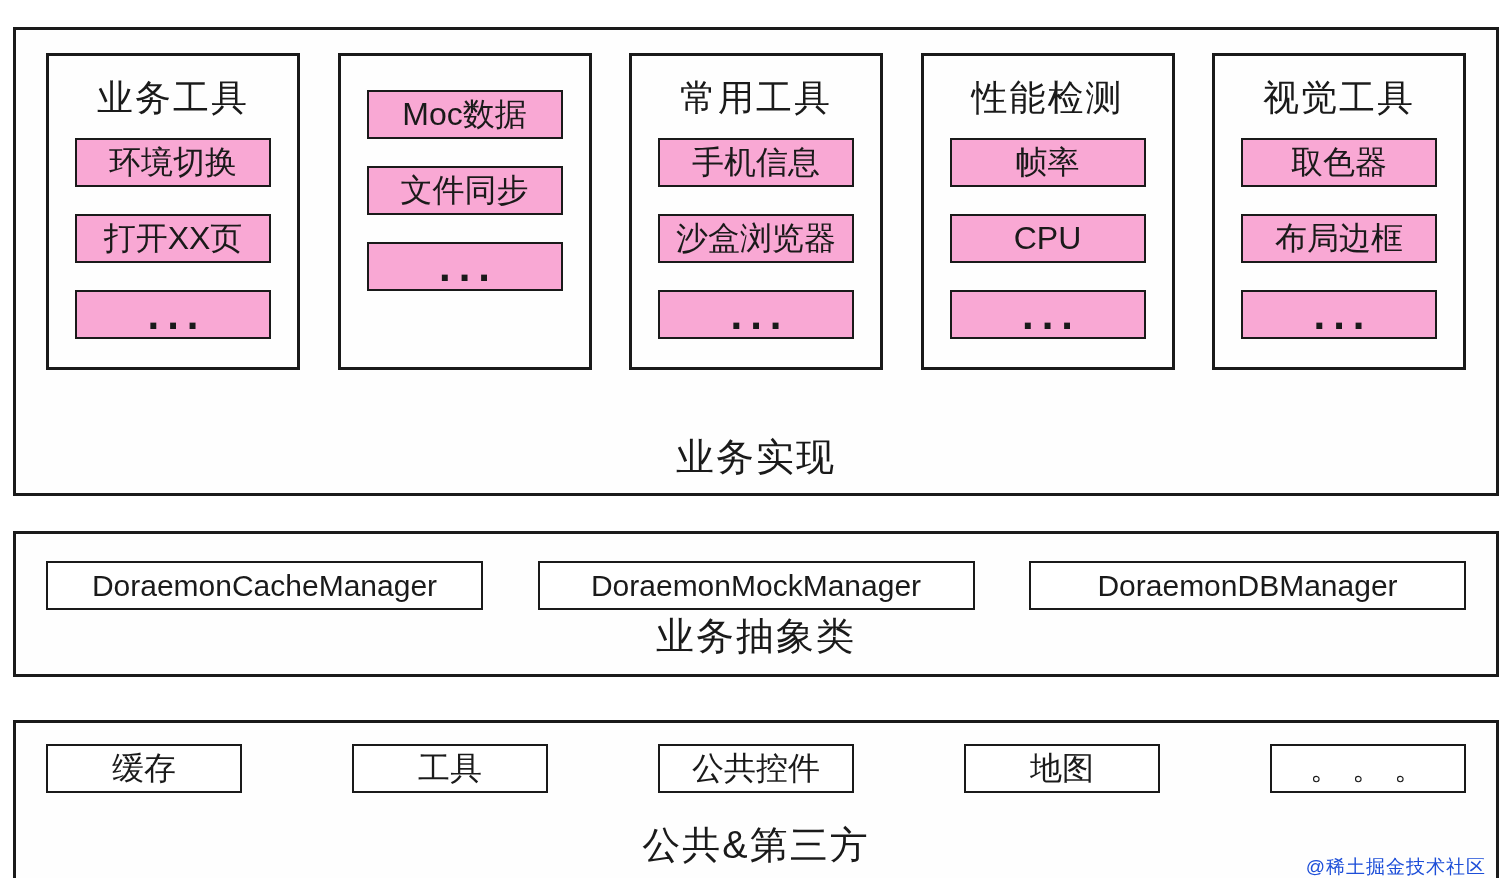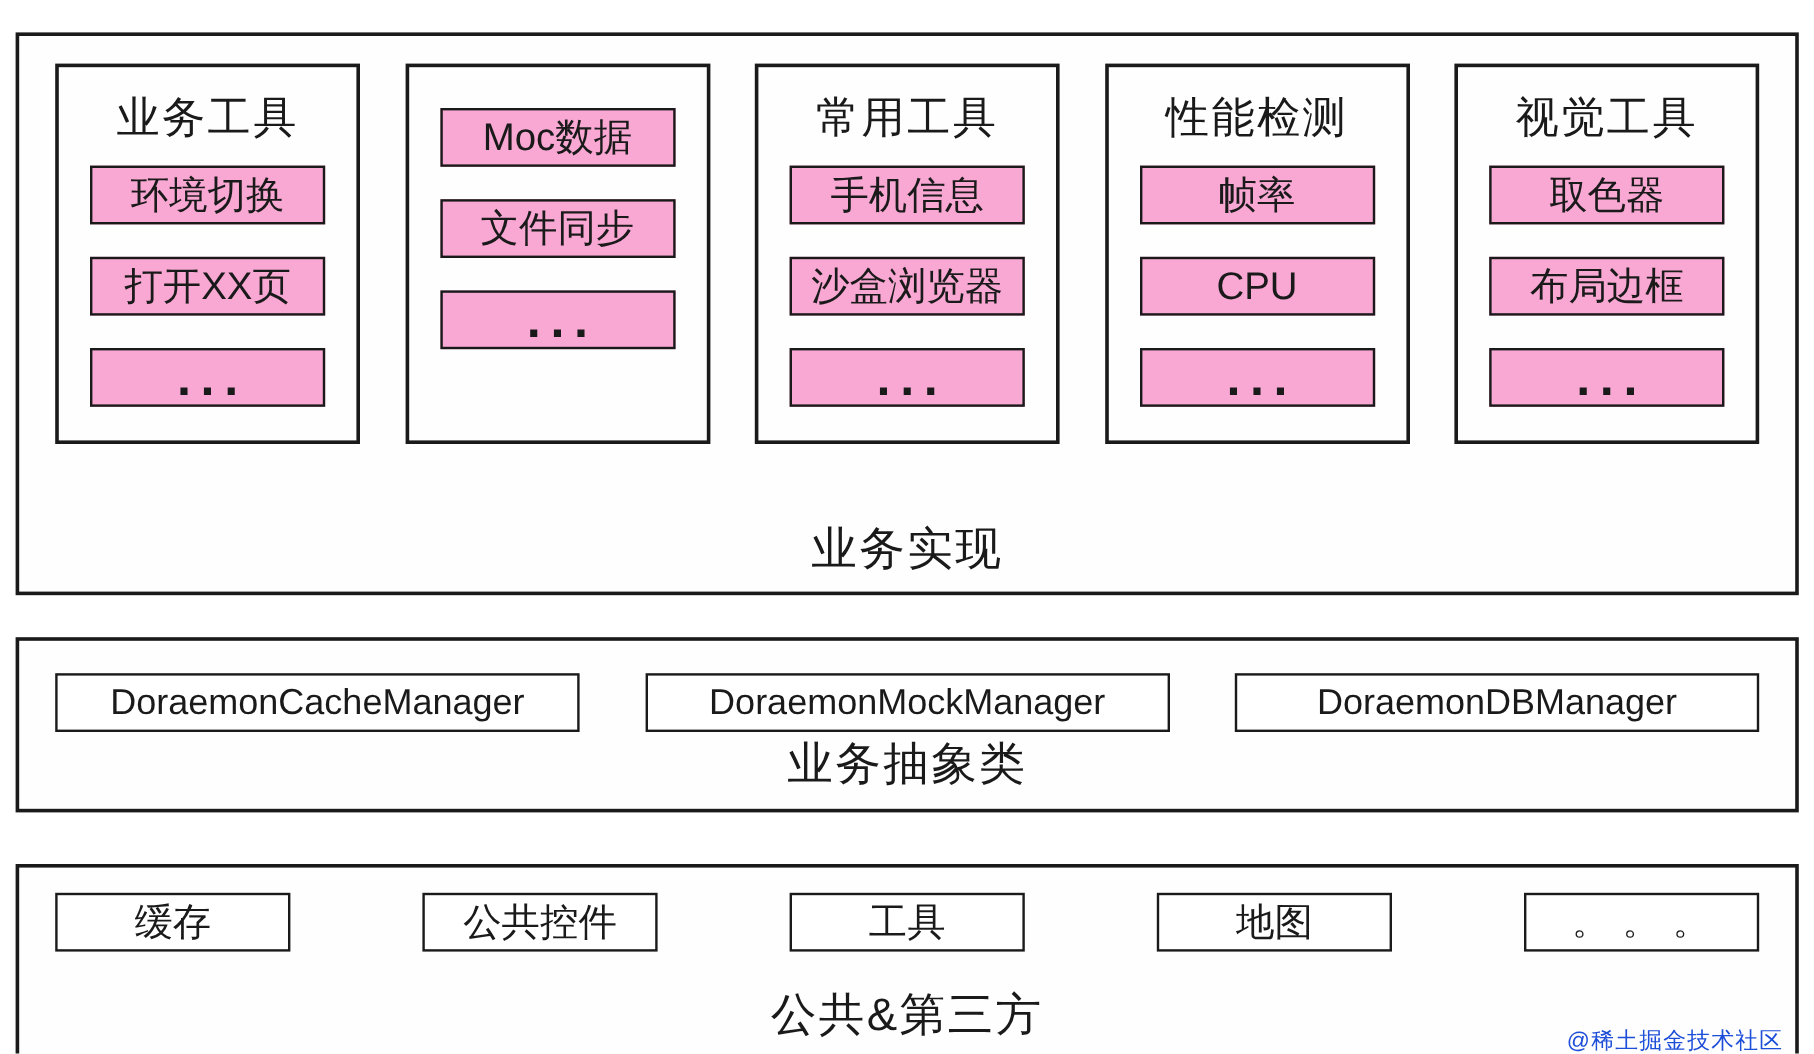--- a/index.html
+++ b/index.html
@@ -148,22 +148,22 @@
       <div class="manager-box">DoraemonCacheManager</div>
       <div class="manager-box">DoraemonMockManager</div>
       <div class="manager-box">DoraemonDBManager</div>
     </div>
     <div class="tier-label">业务抽象类</div>
   </section>
 
   <section class="tier tier-bottom">
     <div class="common-items">
       <div class="common-box">缓存</div>
+      <div class="common-box">工具</div>
       <div class="common-box">公共控件</div>
-      <div class="common-box">工具</div>
       <div class="common-box">地图</div>
       <div class="common-box circles">。。。</div>
     </div>
     <div class="tier-label">公共&amp;第三方</div>
     <div class="watermark">@稀土掘金技术社区</div>
   </section>
 
 </div>
 
 </body></html>

